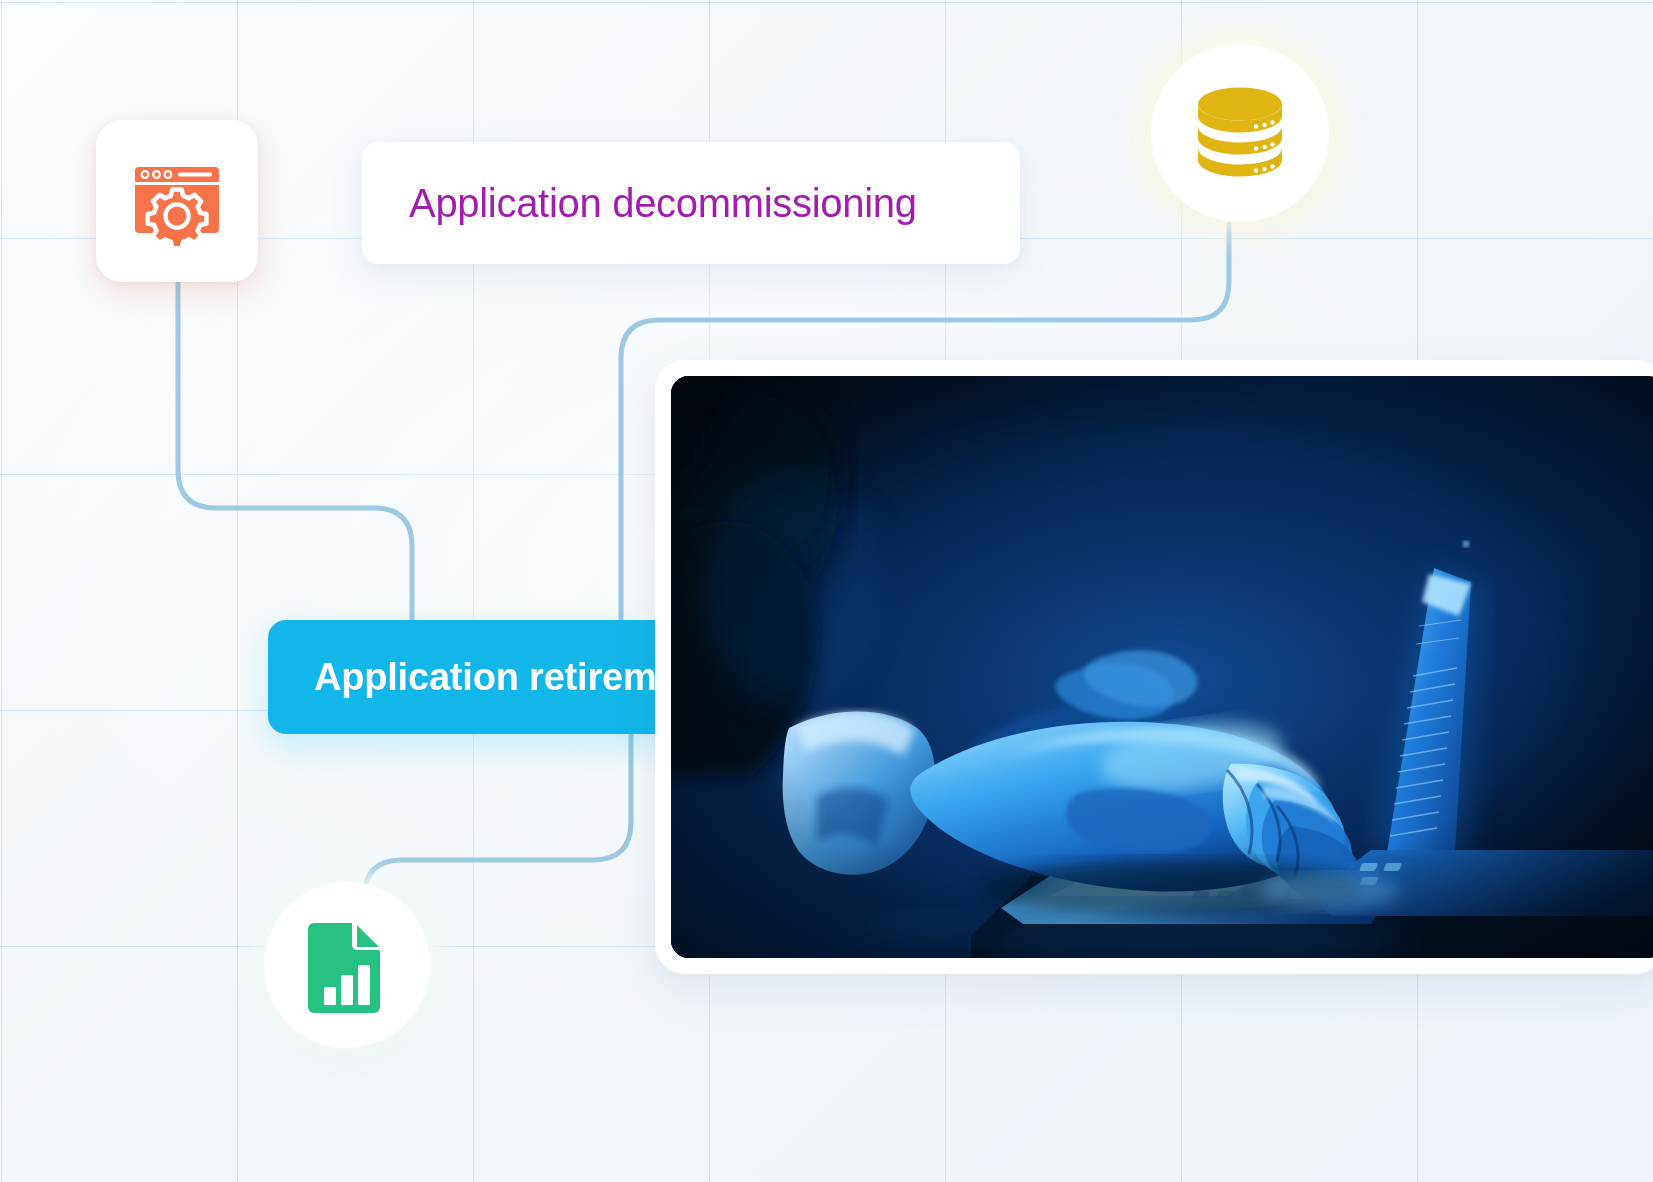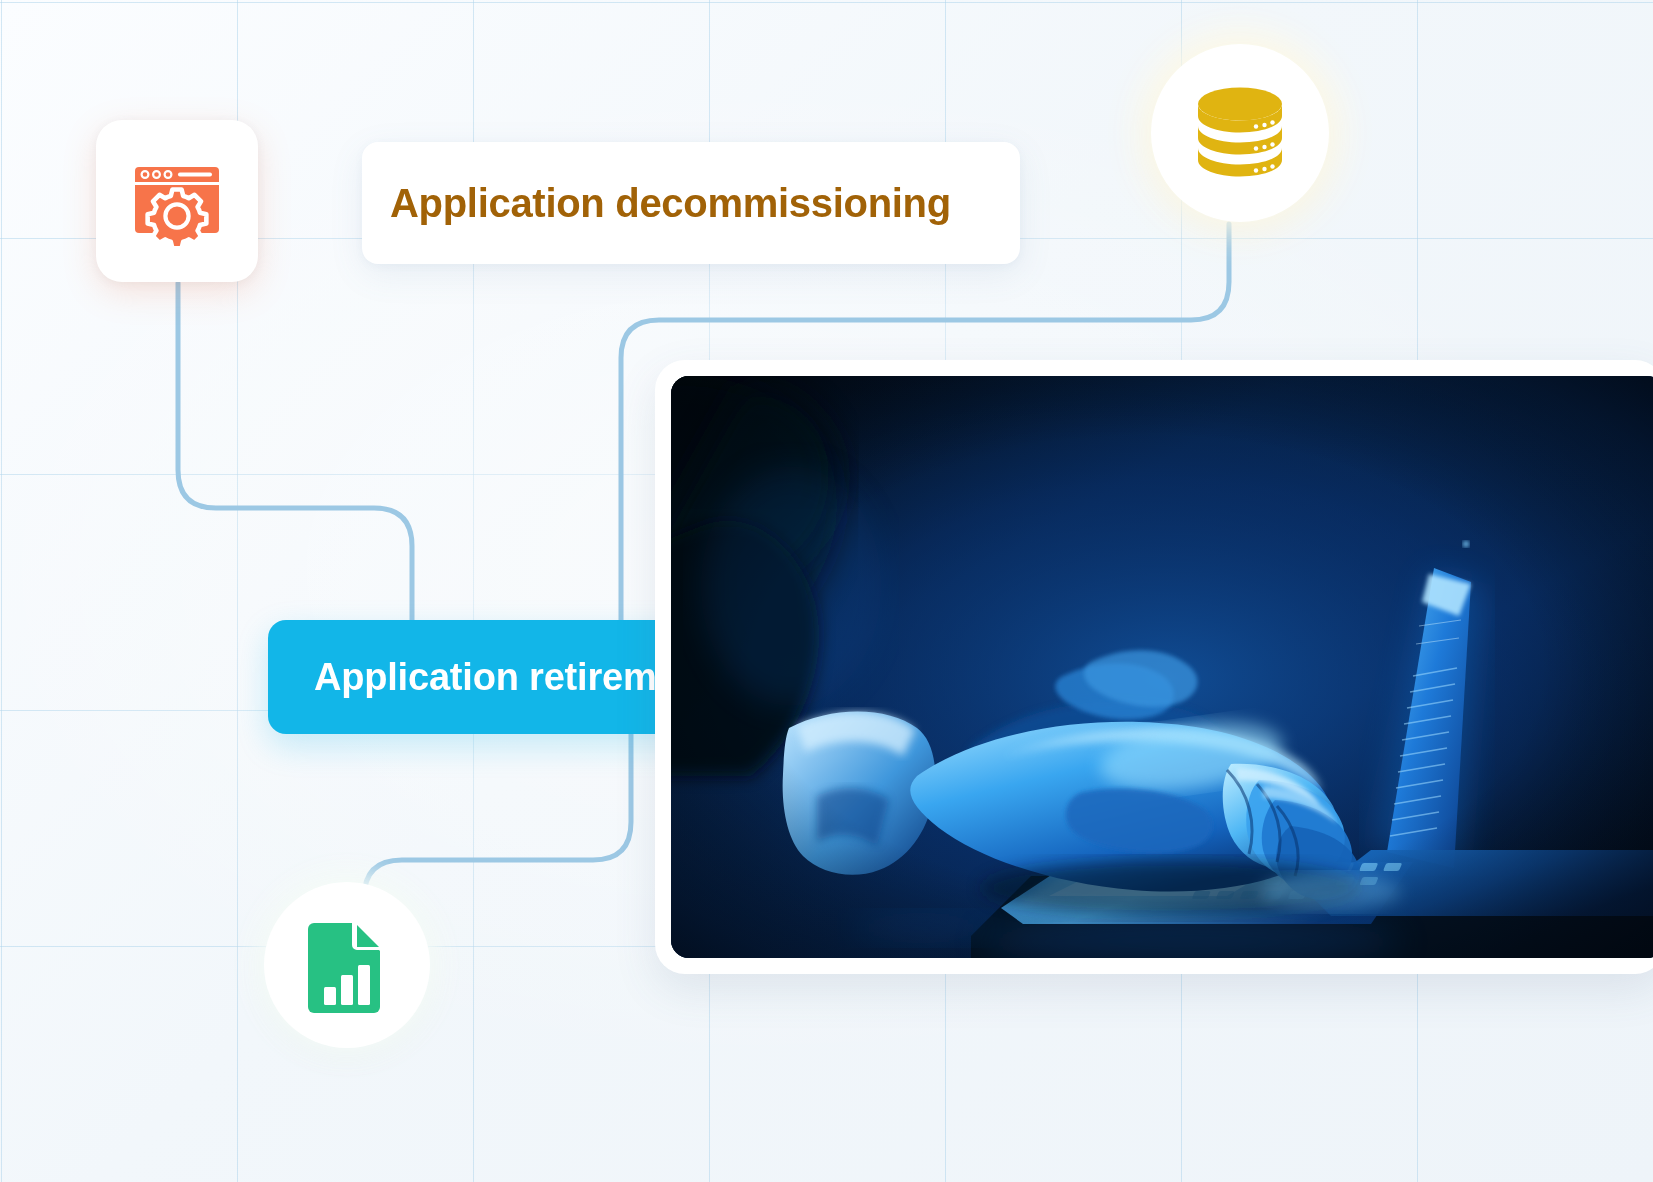--- a/index.html
+++ b/index.html
@@ -101,24 +101,24 @@
     top: 142px;
     width: 658px;
     height: 122px;
     border-radius: 16px;
     background: #ffffff;
     box-shadow: 0 10px 34px rgba(95,130,165,0.10), 0 2px 8px rgba(95,130,165,0.06);
     display: flex;
     align-items: center;
   }
   #decommissioning-label {
-    padding-left: 28px;
+    padding-left: 47px;
     font-size: 40px;
-    font-weight: bold;
-    color: #a16207;
+    font-weight: normal;
+    color: #a21caf;
     letter-spacing: -0.3px;
     white-space: nowrap;
   }
 
   
   #retirement-pill {
     position: absolute;
     left: 268px;
     top: 620px;
     width: 522px;

